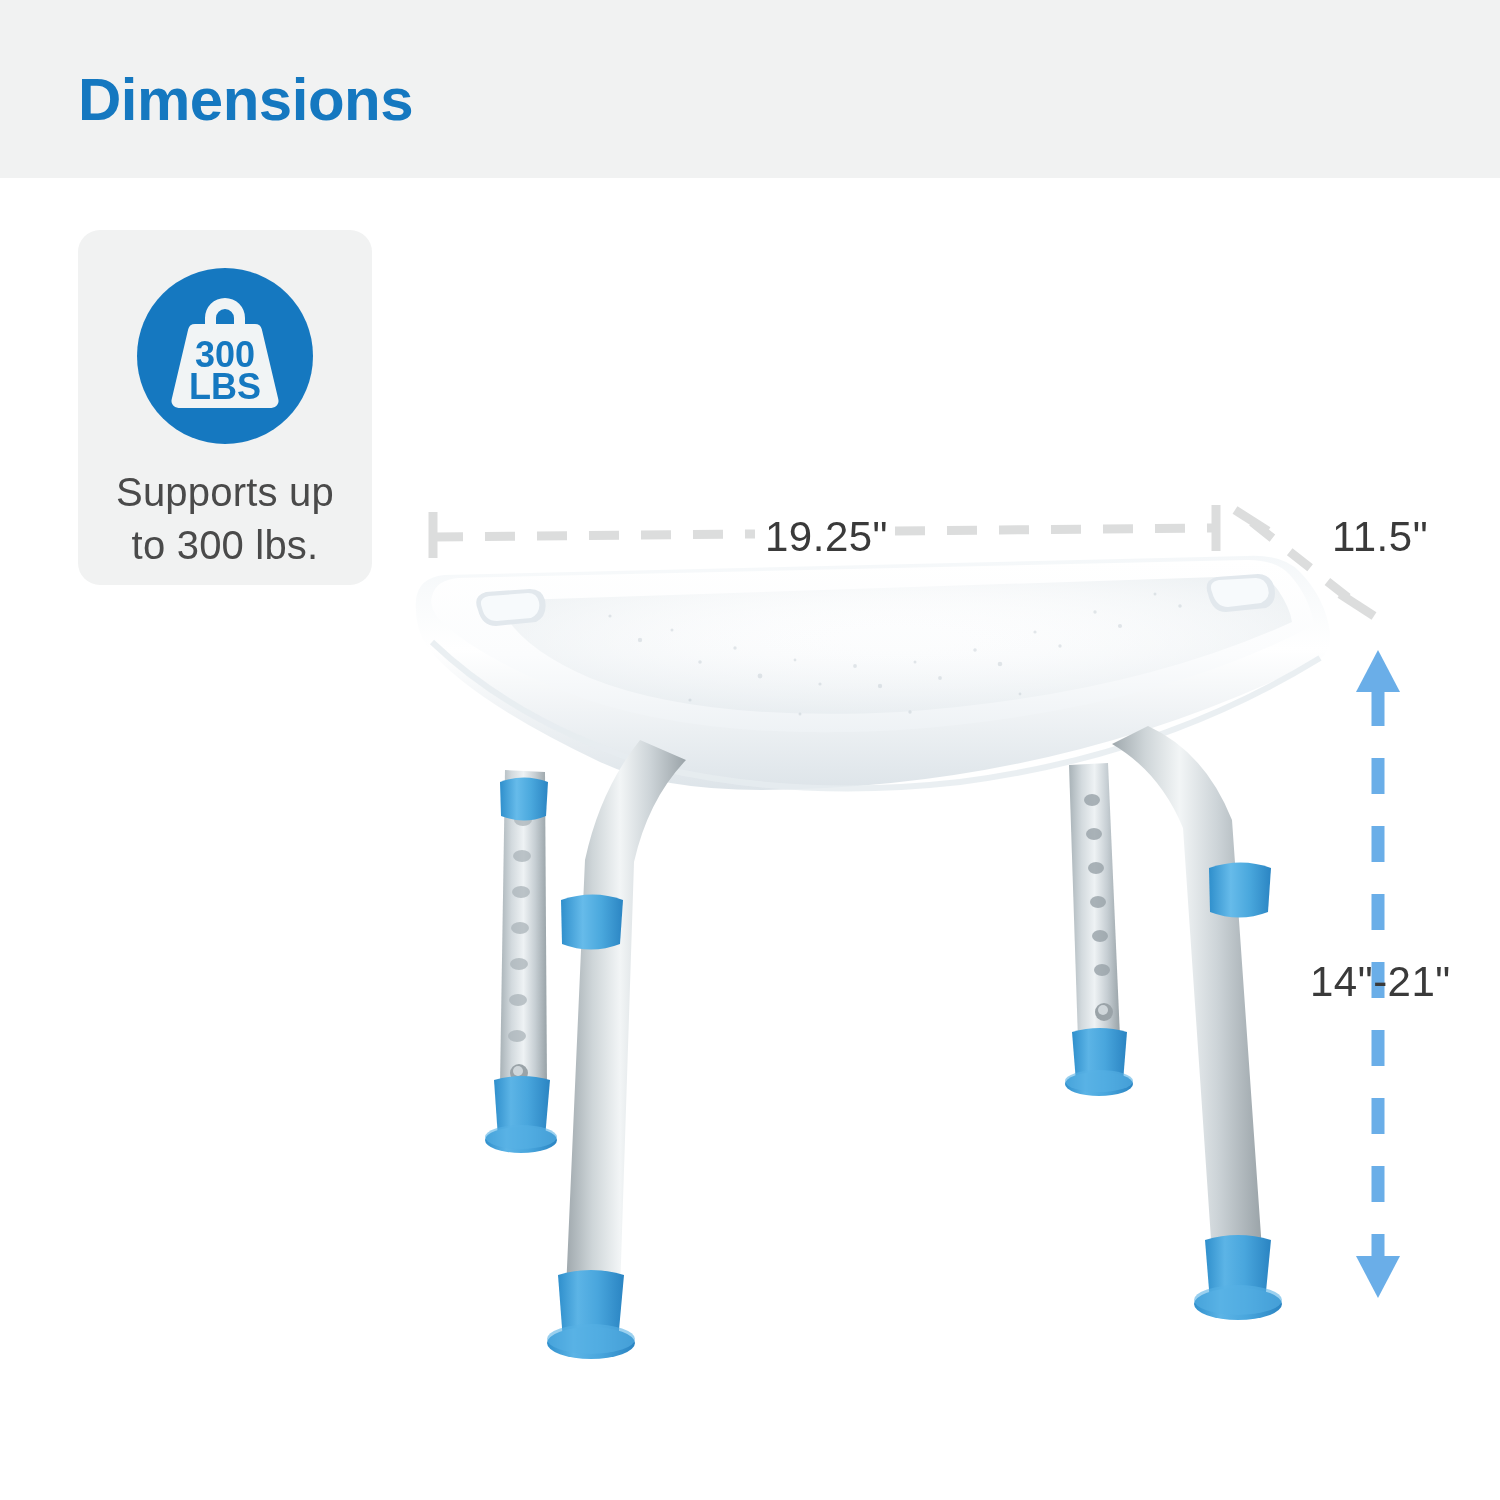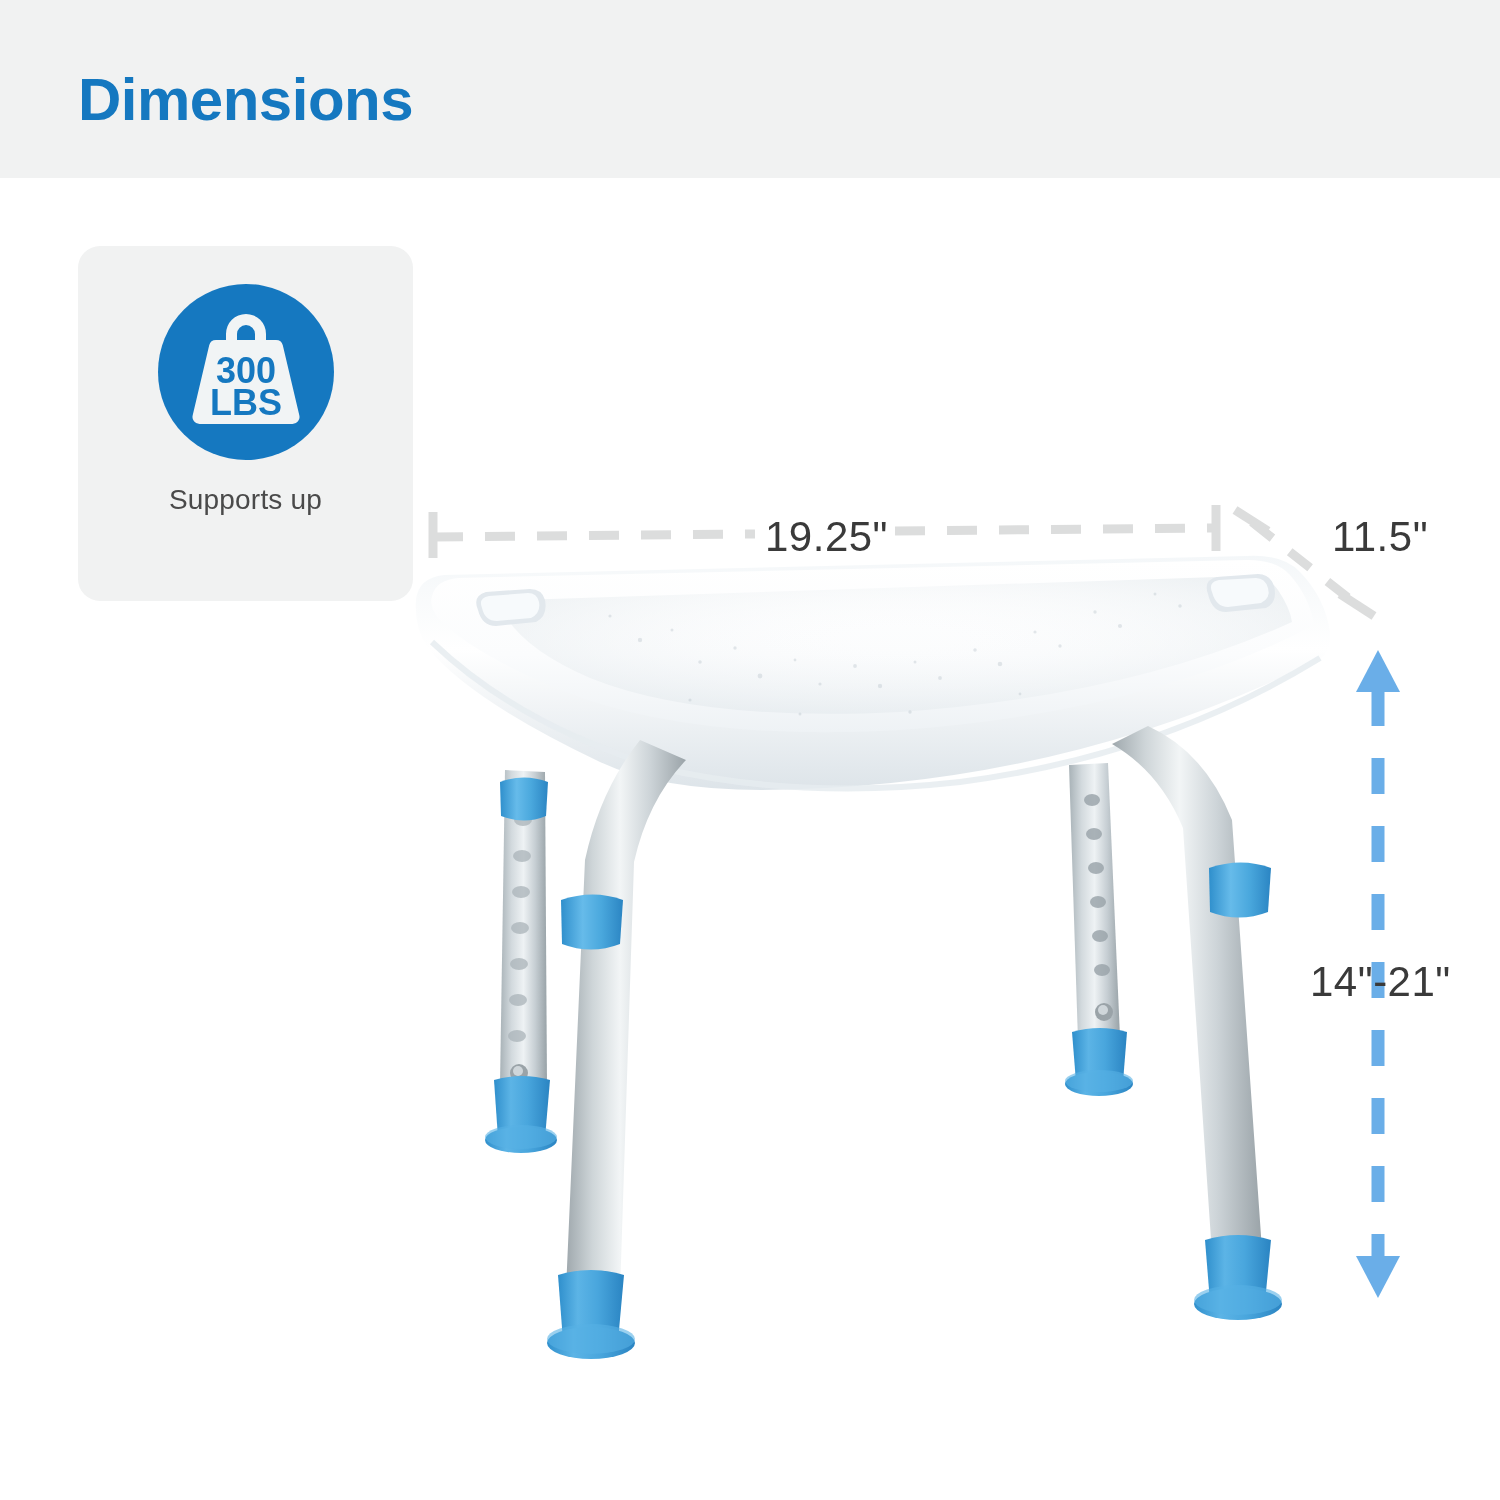--- a/index.html
+++ b/index.html
@@ -17,34 +17,34 @@
     background:#f1f2f2;
   }
   #page-title {
     position:absolute; left:78px; top:70px;
     font-size:60px; font-weight:bold; letter-spacing:-0.5px;
     color:#1578c0; line-height:1;
   }
 
   
   #capacity-card {
-    position:absolute; left:78px; top:246px;
-    width:335px; height:355px;
+    position:absolute; left:78px; top:230px;
+    width:294px; height:355px;
     background:#f1f2f2; border-radius:22px;
   }
   #capacity-badge {
     position:absolute; left:50%; top:38px; transform:translateX(-50%);
     width:176px; height:176px; border-radius:50%;
     background:#1578c0;
   }
   #capacity-badge svg { display:block; width:176px; height:176px; }
   #capacity-caption {
     position:absolute; left:0; right:0; top:236px;
     text-align:center; color:#4a4a4a;
-    font-size:28px; line-height:1.32; font-weight:300;
+    font-size:40px; line-height:1.32; font-weight:300;
     letter-spacing:0.2px;
     padding:0 27px;
   }
 
   
   .dim-label {
     position:absolute; color:#3a3a3a; font-weight:300;
     letter-spacing:0.5px; white-space:nowrap;
   }
   #label-width  { left:765px; top:513px; font-size:42px; }
@@ -77,20 +77,21 @@
 
         <path d="M58 56 h60 a7 7 0 0 1 6.8 5.3 l16.5 70 a7 7 0 0 1 -6.8 8.7 h-93 a7 7 0 0 1 -6.8 -8.7 l16.5 -70 a7 7 0 0 1 6.8 -5.3 z" fill="#f1f4f5"></path>
       </g>
       <text x="88" y="99" text-anchor="middle" font-family="Liberation Sans, sans-serif" font-size="36" font-weight="bold" fill="#1578c0">300</text>
       <text x="88" y="131" text-anchor="middle" font-family="Liberation Sans, sans-serif" font-size="36" font-weight="bold" fill="#1578c0">LBS</text>
     </svg>
   </div>
 
   <div id="capacity-caption">
     <div>Supports up</div>
+    <div>to 300 lbs.</div>
   </div>
 </div>
 
 <svg id="product-svg" viewBox="0 0 1500 1500" xmlns="http://www.w3.org/2000/svg">
   <defs>
     <linearGradient id="tubeGrad" x1="0" y1="0" x2="1" y2="0">
       <stop offset="0%" stop-color="#9fa8ad"></stop>
       <stop offset="22%" stop-color="#ced5d8"></stop>
       <stop offset="45%" stop-color="#f2f5f6"></stop>
       <stop offset="70%" stop-color="#cdd4d8"></stop>

